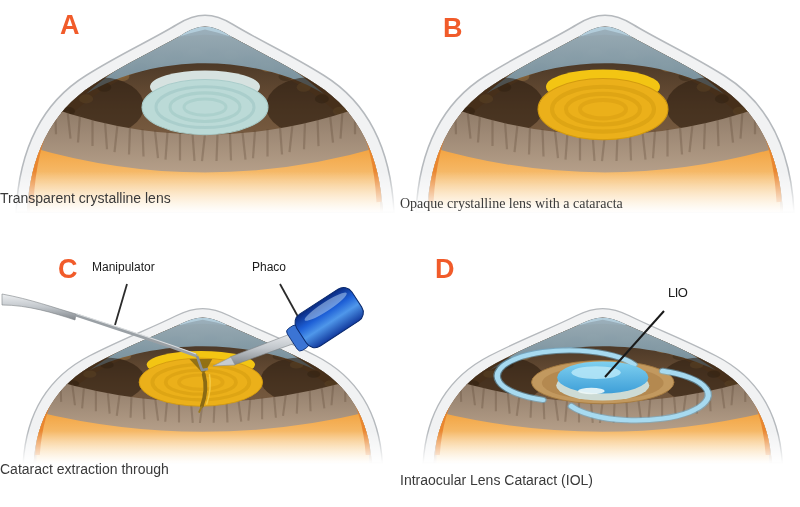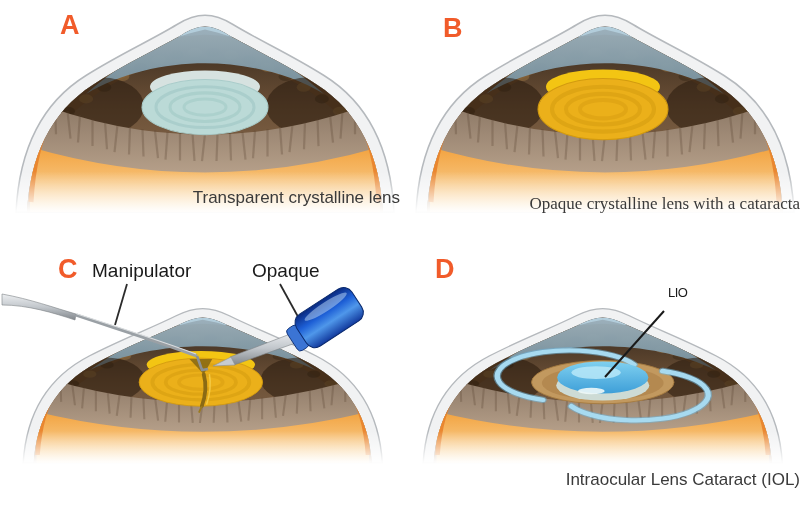--- a/index.html
+++ b/index.html
@@ -16,29 +16,29 @@
   .eye svg{display:block;width:400px;height:253px;}
   .panel-letter{
     position:absolute;font-weight:bold;font-size:27px;line-height:1;
     color:var(--accent);letter-spacing:0;
   }
   .pa .panel-letter{left:60px;top:12px;}
   .pb .panel-letter{left:43px;top:15px;}
   .pc .panel-letter{left:58px;top:3px;}
   .pd .panel-letter{left:35px;top:3px;}
   .caption{
-    position:absolute;left:0;right:0;text-align:right;
-    font-size:17px;line-height:18px;color:var(--caption);font-weight:500;
+    position:absolute;left:0;right:0;text-align:left;
+    font-size:14px;line-height:18px;color:var(--caption);font-weight:500;
   }
   .pa .caption{top:189px;}
   .pb .caption{top:195px;font-family:Liberation Serif, serif;}
   .pc .caption{top:207px;}
   .pd .caption{top:218px;}
   .annot{
-    position:absolute;font-size:19px;color:var(--annot);white-space:nowrap;
+    position:absolute;font-size:12px;color:var(--annot);white-space:nowrap;
   }
   .annot.manip{left:92px;top:7px;}
   .annot.phaco{left:252px;top:7px;}
   .annot.lio{left:268px;top:32px;font-size:13px;letter-spacing:-0.5px;}
 </style>
 </head>
 <body>
 
 <div class="stage" style="--accent: #F15B2A; --caption: #3A3A3A; --annot: #1A1A1A;">
 
@@ -408,23 +408,23 @@
       <path d="M 231 104 L 213 113 L 235 112 Z" fill="#C6CBD0" stroke="#8B9095" stroke-width="0.6"></path>
       <g transform="translate(330,64) rotate(-33)">
         <rect x="-45" y="-13" width="13" height="26" rx="4" fill="#3B74D4" stroke="#0A2A6E" stroke-width="0.8"></rect>
         <rect x="-34" y="-19" width="66" height="38" rx="10" fill="url(#cblu)" stroke="#0A2A6E" stroke-width="1"></rect>
         <ellipse cx="2" cy="-11" rx="25" ry="4.5" fill="#BCD8F6" opacity="0.5"></ellipse>
       </g>
   </svg>
       </div>
     <div class="panel-letter">C</div>
     <div class="annot manip">Manipulator</div>
-    <div class="annot phaco">Opaque</div>
+    <div class="annot phaco">Phaco</div>
     <div class="caption">
-      <br>
+      <span>Cataract extraction through</span><br>
     </div>
   </div>
 
   <div class="panel pd">
     <div class="eye">
   <svg viewBox="0 0 400 253" xmlns="http://www.w3.org/2000/svg">
     <defs>
       <linearGradient id="dint" x1="0" y1="0" x2="0" y2="1">
         <stop offset="0" stop-color="#33261A"></stop>
               <stop offset="0.45" stop-color="#6E5238"></stop>

